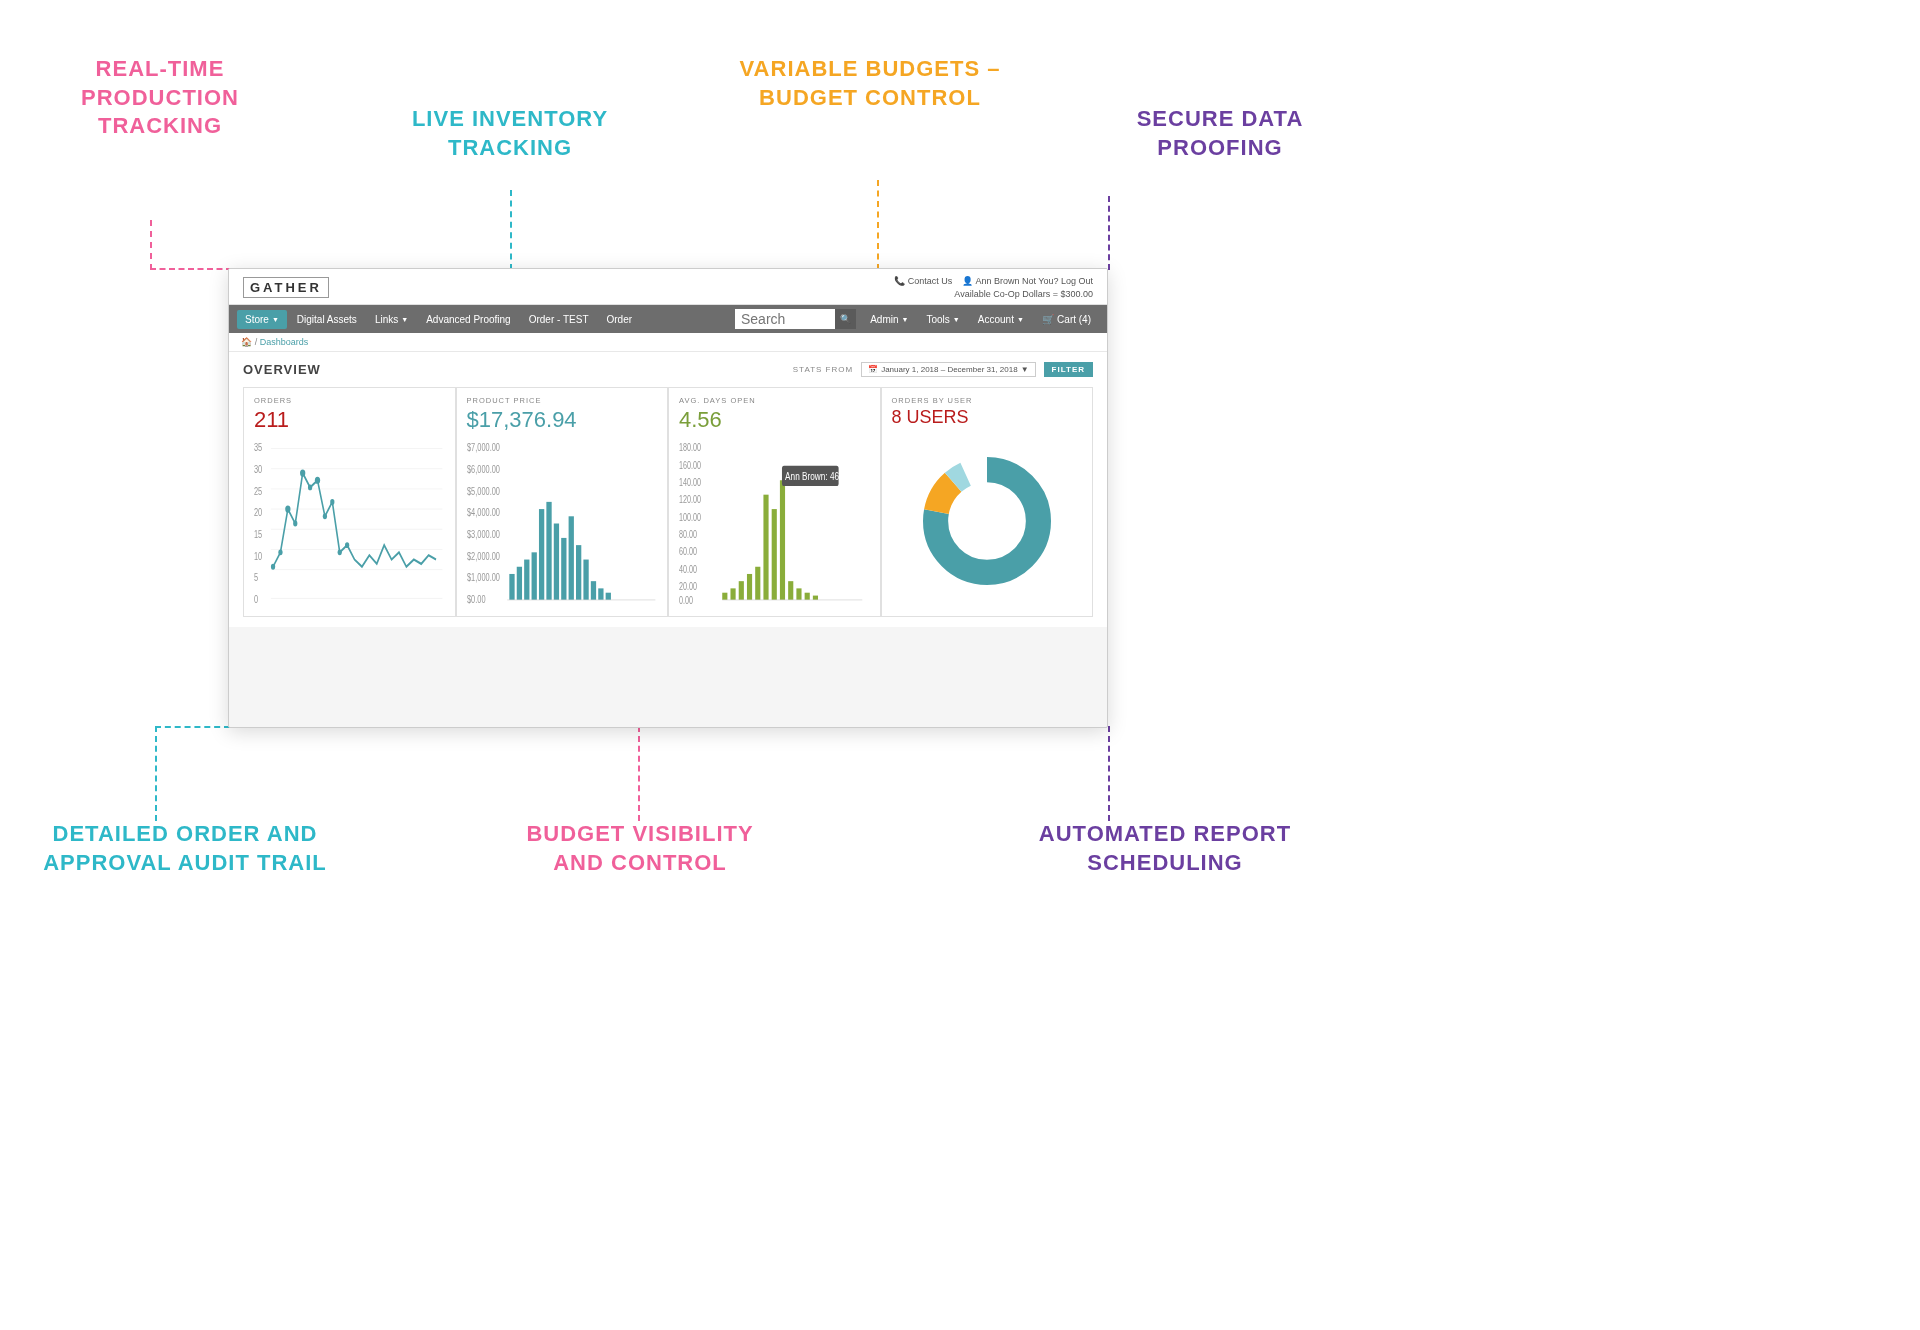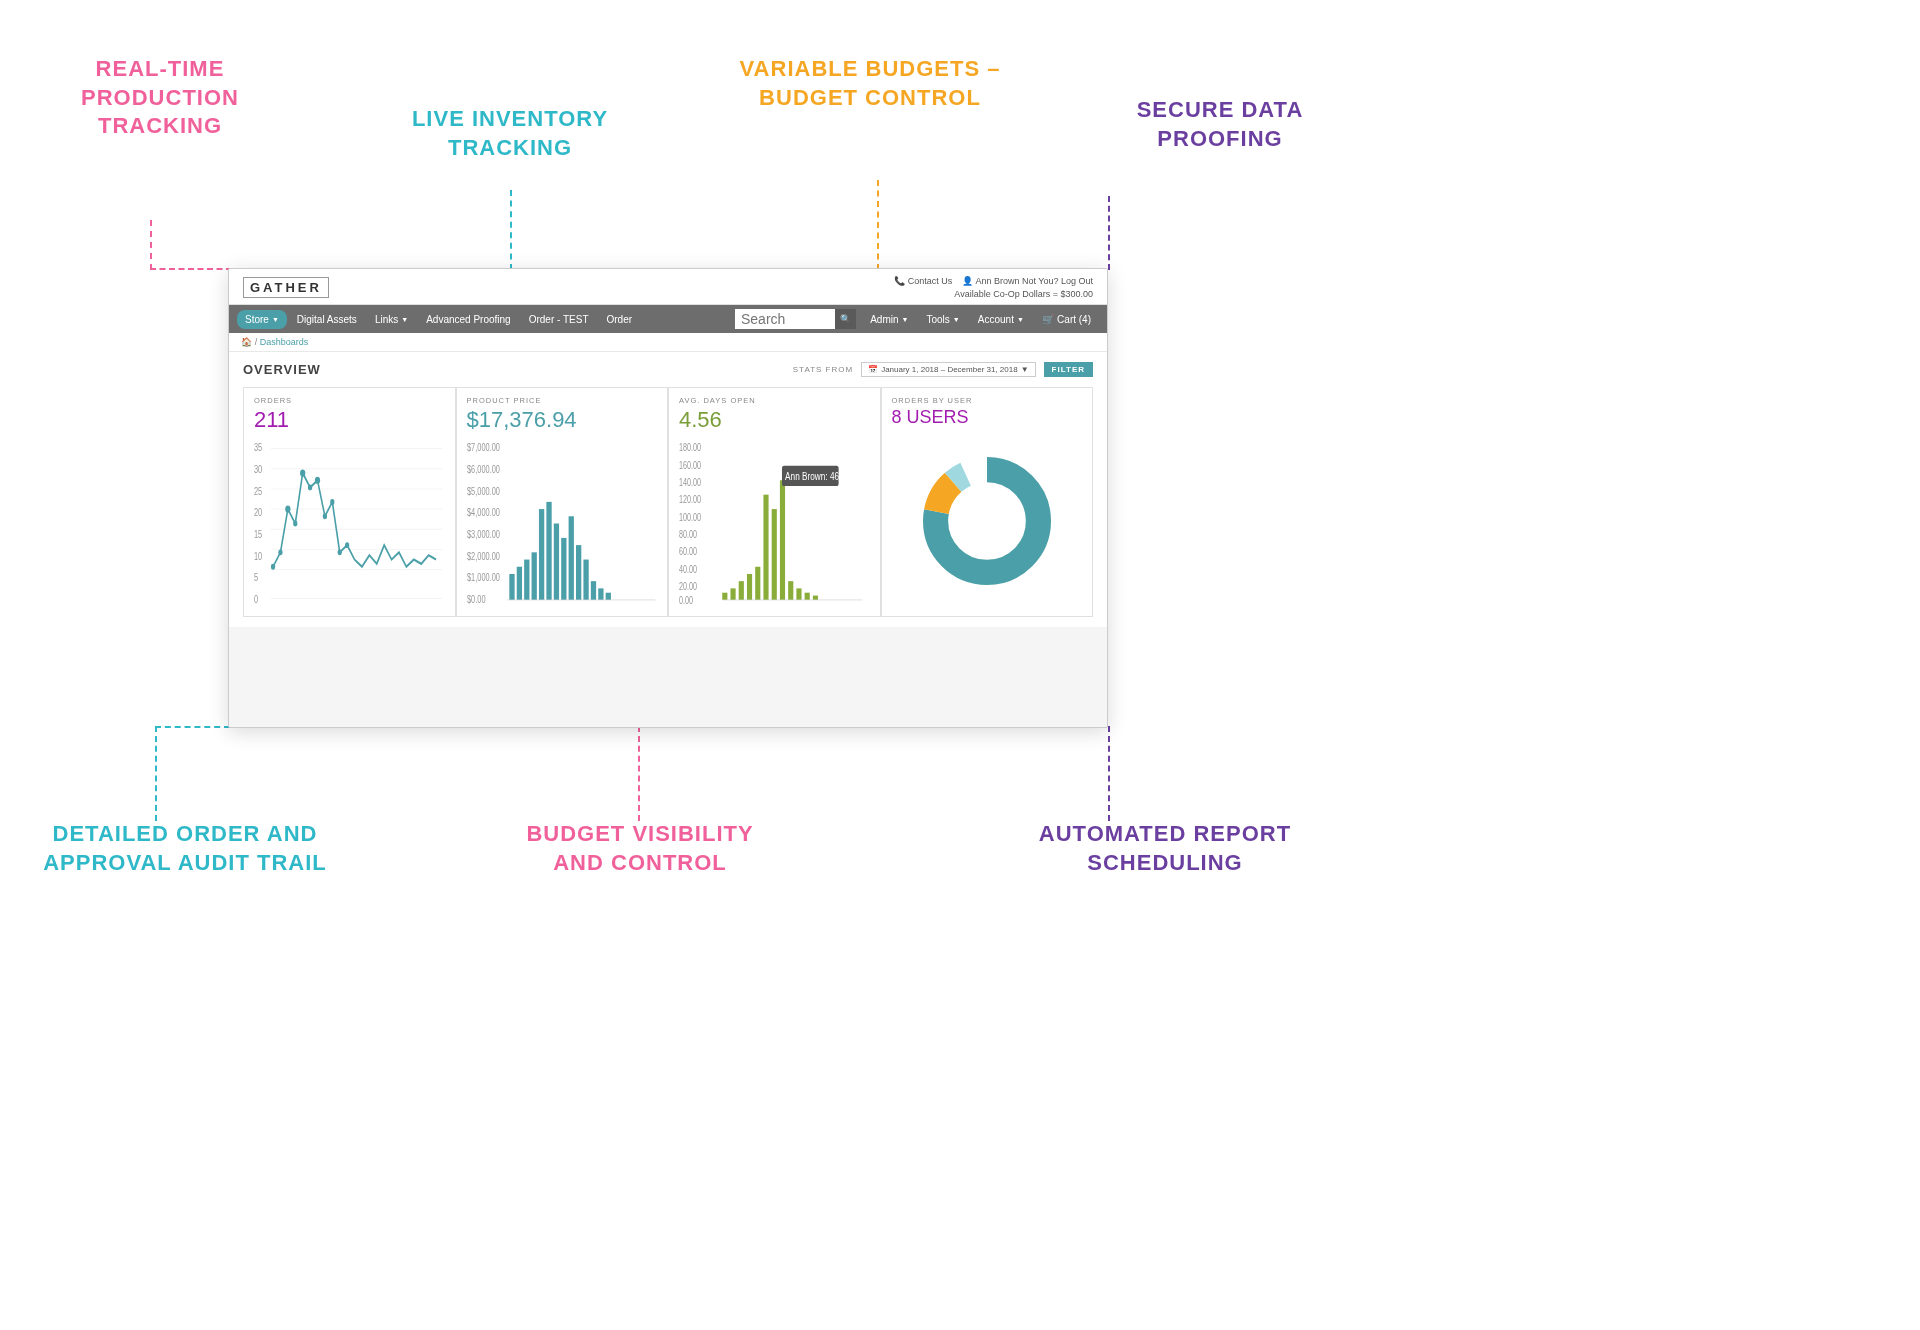--- a/index.html
+++ b/index.html
@@ -80,21 +80,21 @@
       font-size: 10px;
       padding: 4px 8px;
       cursor: pointer;
       white-space: nowrap;
       display: flex;
       align-items: center;
       gap: 2px;
     }
     .nav-item.active {
       background: #4a9fa8;
-      border-radius: 8px;
+      border-radius: 2px;
     }
     .nav-item .caret {
       font-size: 7px;
       margin-left: 1px;
     }
     .search-wrapper {
       display: flex;
       align-items: center;
       margin-left: auto;
     }
@@ -193,21 +193,21 @@
     .stat-label {
       font-size: 7.5px;
       color: #888;
       letter-spacing: 1px;
       text-transform: uppercase;
       margin-bottom: 2px;
     }
     .stat-value {
       font-size: 22px;
       font-weight: 300;
-      color: #a21caf;
+      color: #b91c1c;
       margin-bottom: 4px;
     }
     .chart-area {
       flex: 1;
       position: relative;
       overflow: hidden;
       text-align: right;
     }
 
     
@@ -243,21 +243,21 @@
 </div>
 
 <div class="feature-label teal" style="left: 390px; top: 105px; width: 240px;">
   <span>LIVE INVENTORY<br>TRACKING</span>
 </div>
 
 <div class="feature-label orange" style="left: 730px; top: 55px; width: 280px;">
   <span>VARIABLE BUDGETS –<br>BUDGET CONTROL</span>
 </div>
 
-<div class="feature-label purple" style="left: 1110px; top: 96px; width: 220px;">
+<div class="feature-label purple" style="left: 1110px; top: 105px; width: 220px;">
   <span>SECURE DATA<br>PROOFING</span>
 </div>
 
 <div class="feature-label teal" style="left: 40px; top: 820px; width: 290px;">
   <span>DETAILED ORDER AND<br>APPROVAL AUDIT TRAIL</span>
 </div>
 
 <div class="feature-label pink" style="left: 510px; top: 820px; width: 260px;">
   <span>BUDGET VISIBILITY<br>AND CONTROL</span>
 </div>

